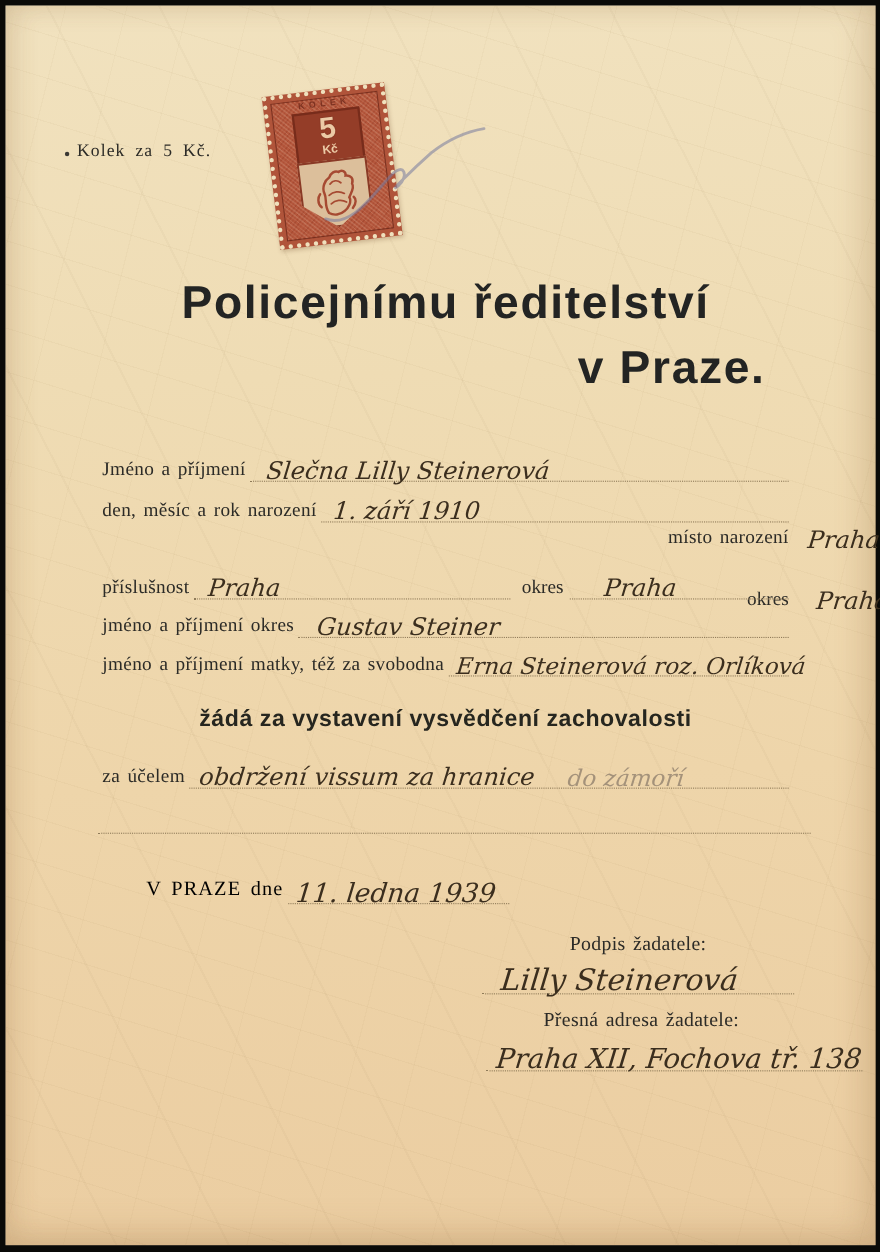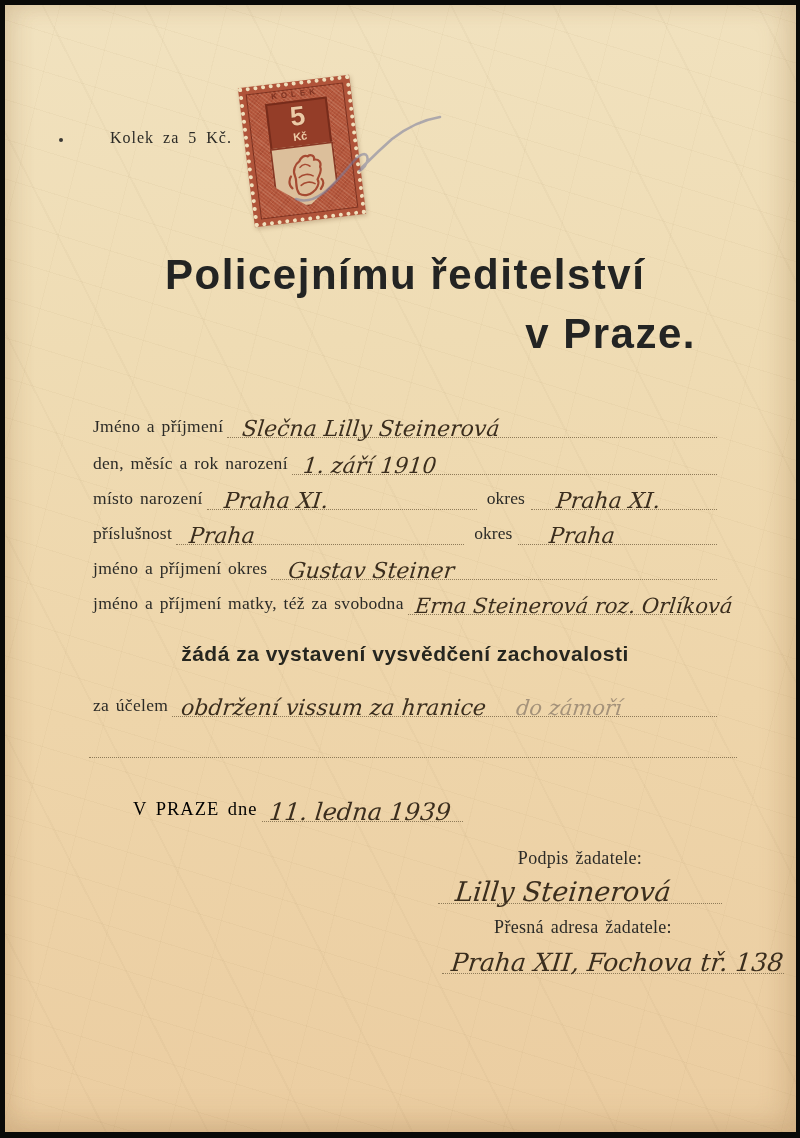--- a/index.html
+++ b/index.html
@@ -20,21 +20,21 @@
   .paper::before{
     content:"";position:absolute;inset:0;pointer-events:none;
     background:
       repeating-linear-gradient(17deg, transparent 0 37px, rgba(150,120,70,.05) 37px 38px),
       repeating-linear-gradient(104deg, transparent 0 53px, rgba(150,120,70,.045) 53px 54px),
       repeating-linear-gradient(63deg, transparent 0 89px, rgba(120,95,55,.04) 89px 91px);
   }
 
   .abs{position:absolute;}
   .stamp-caption{
-    left:65px; top:124px; font-size:16px; letter-spacing:1px; word-spacing:4px; color:#2c2b27;margin-left:40px;
+    left:65px; top:124px; font-size:16px; letter-spacing:1px; word-spacing:4px; color:#2c2b27;
   }
   .caption-dot{left:54px; top:133px; width:4px; height:4px; border-radius:50%; background:#3a3833;}
 
   .title1{
     left:160px; top:246px;
     font-family:"Liberation Sans", sans-serif;
     font-weight:bold; font-size:42px; letter-spacing:1.5px; color:#232423;
   }
   .title2{
     right:100px; top:305px;
@@ -167,21 +167,21 @@
     </span>
   </div>
 
   <div class="abs row" style="top:438px;">
     <span class="lbl">den, měsíc a rok narození</span>
     <span class="fill">
       <span class="hand" style="left:10px;font-size:22px;">1. září 1910</span>
     </span>
   </div>
 
-  <div class="abs row" style="top:473px;">
+  <div class="abs row" style="top:473px;flex-direction:column;">
     <span class="lbl">místo narození</span>
     <span class="fill" style="flex:1.45;">
       <span class="hand" style="left:16px;font-size:22px;">Praha XI.</span>
     </span>
     <span class="okres-lbl">okres</span>
     <span class="fill second">
       <span class="hand" style="left:24px;font-size:22px;">Praha XI.</span>
     </span>
   </div>
 

